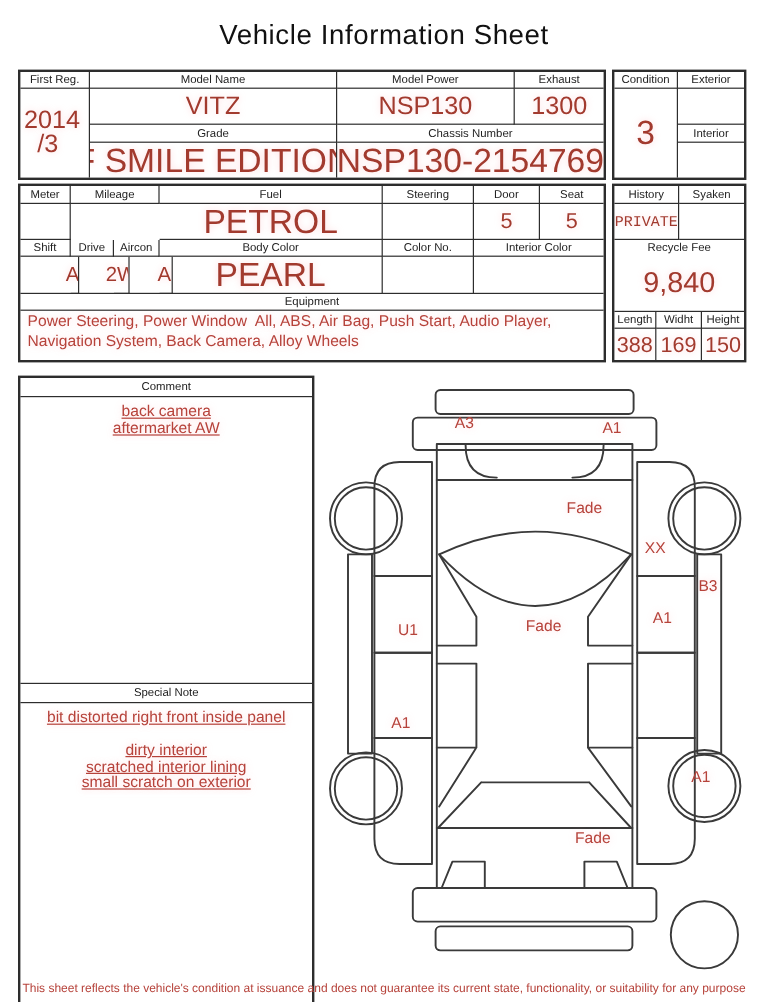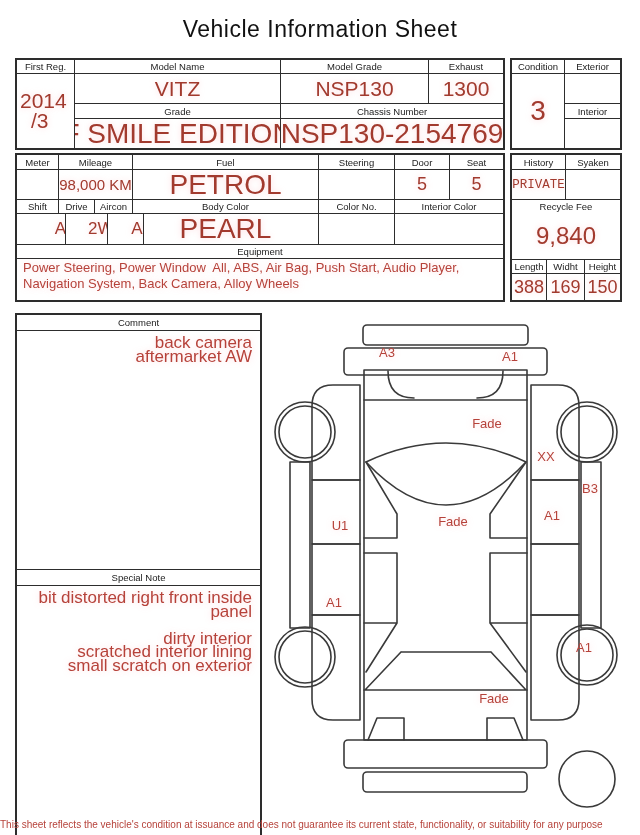--- a/index.html
+++ b/index.html
@@ -28,43 +28,43 @@
   .v24{font-size:24px;}
   .firstreg{flex-direction:column;align-items:flex-start;padding-left:3px;line-height:.95;}
   .firstreg .l2{margin-left:11px;}
   .equip-text{display:block;padding:1px 6px;font-size:13px;line-height:1.2;color:var(--red2);
               white-space:pre-wrap;text-align:left;text-shadow:0 0 6px rgba(255,160,170,.35);}
   
   .cbox{position:absolute;left:15px;top:313px;width:247px;height:622px;border:2px solid var(--bc);
         box-sizing:border-box;background:#fff;}
   .box-hdr{height:15px;line-height:15px;text-align:center;font-size:9.5px;border-bottom:1px solid var(--bc);}
   .note-hdr{border-top:1px solid var(--bc);}
-  .free-text{padding:5px 8px;color:var(--red2);font-size:17px;text-align:right;}
+  .free-text{padding:5px 8px;color:var(--red2);font-size:13px;text-align:center;text-decoration:underline;}
   .free-text .line{line-height:13.5px;min-height:13.5px;white-space:pre-wrap;
                    text-shadow:0 0 6px rgba(255,160,170,.35);}
   .comment-content{height:238px;box-sizing:border-box;}
   
   .diagram{position:absolute;left:260px;top:310px;width:380px;height:512px;}
   .diagram svg{position:absolute;left:0;top:0;}
   .dlabel{position:absolute;transform:translate(-50%,-50%);font-size:13px;color:var(--red2);
           white-space:nowrap;text-shadow:0 0 6px rgba(255,160,170,.35);}
-  .footer{position:absolute;top:819px;left:0;width:100%;text-align:left;
+  .footer{position:absolute;top:819px;left:0;width:100%;text-align:center;
           font-size:10px;color:var(--red2);}
 </style>
 </head>
 <body>
 
 <div class="sheet">
 
   <div class="title">Vehicle Information Sheet</div>
 
   <div class="tbl" style="left:15px;top:58px;width:490px;height:92px;grid-template-columns:58px 206px 148px 1fr;grid-template-rows:14px 30px 15px 1fr;">
     <div class="c hdr br bb" style="grid-column:1;grid-row:1">First Reg.</div>
     <div class="c hdr br bb" style="grid-column:2;grid-row:1">Model Name</div>
-    <div class="c hdr br bb" style="grid-column:3;grid-row:1">Model Grade</div>
+    <div class="c hdr br bb" style="grid-column:3;grid-row:1">Model Power</div>
     <div class="c hdr bb" style="grid-column:4;grid-row:1">Exhaust</div>
     <div class="c val v21 br firstreg" style="grid-column:1;grid-row:2 / span 3">
       <div>2014</div>
       <div class="l2">/3</div>
     </div>
     <div class="c val v21 br bb" style="grid-column:2;grid-row:2">VITZ</div>
     <div class="c val v21 br bb" style="grid-column:3;grid-row:2">NSP130</div>
     <div class="c val v21 bb" style="grid-column:4;grid-row:2">1300</div>
     <div class="c hdr br bb" style="grid-column:2;grid-row:3">Grade</div>
     <div class="c hdr bb" style="grid-column:3 / span 2;grid-row:3">Chassis Number</div>
@@ -82,21 +82,20 @@
   </div>
 
   <div class="tbl" style="left:15px;top:153px;width:490px;height:149px;grid-template-columns:42px 36px 38px 110px 76px 76px 55px 1fr;grid-template-rows:15px 30px 14px 31px 14px 1fr;">
     <div class="c hdr br bb" style="grid-column:1;grid-row:1">Meter</div>
     <div class="c hdr br bb" style="grid-column:2 / span 2;grid-row:1">Mileage</div>
     <div class="c hdr br bb" style="grid-column:4 / span 2;grid-row:1">Fuel</div>
     <div class="c hdr br bb" style="grid-column:6;grid-row:1">Steering</div>
     <div class="c hdr br bb" style="grid-column:7;grid-row:1">Door</div>
     <div class="c hdr bb" style="grid-column:8;grid-row:1">Seat</div>
     <div class="c val v15 br bb" style="grid-column:1;grid-row:2"></div>
-    <div class="c val v15 br bb" style="grid-column:2 / span 2;grid-row:2">98,000 KM</div>
     <div class="c val v20 br bb" style="grid-column:4 / span 2;grid-row:2">PETROL</div>
     <div class="c val v15 br bb" style="grid-column:6;grid-row:2"></div>
     <div class="c val v18 br bb" style="grid-column:7;grid-row:2">5</div>
     <div class="c val v18 bb" style="grid-column:8;grid-row:2">5</div>
     <div class="c hdr br bb" style="grid-column:1;grid-row:3">Shift</div>
     <div class="c hdr br bb" style="grid-column:2;grid-row:3">Drive</div>
     <div class="c hdr br bb" style="grid-column:3;grid-row:3">Aircon</div>
     <div class="c hdr br bb" style="grid-column:4 / span 2;grid-row:3">Body Color</div>
     <div class="c hdr br bb" style="grid-column:6;grid-row:3">Color No.</div>
     <div class="c hdr bb" style="grid-column:7 / span 2;grid-row:3">Interior Color</div>

